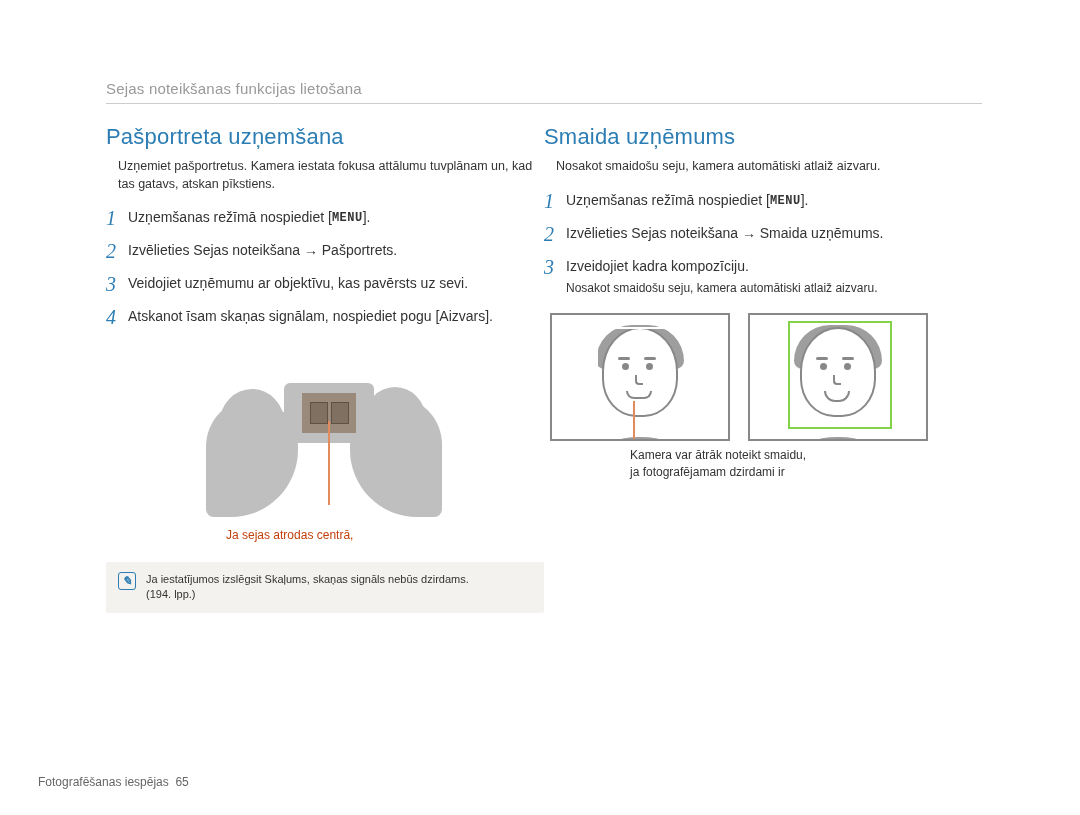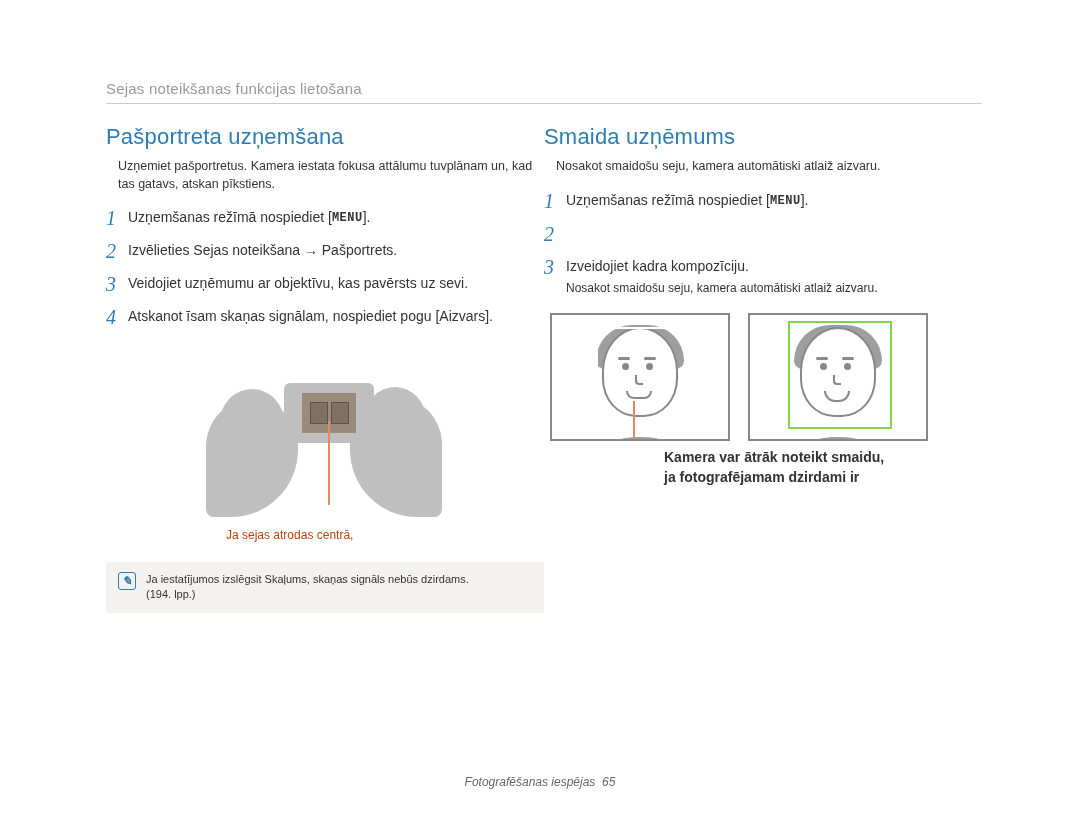--- a/index.html
+++ b/index.html
@@ -46,23 +46,23 @@
   .eye.l { left: 42px; } .eye.r { left: 66px; }
   .brow { position: absolute; width: 12px; height: 3px; background: #888; border-radius: 2px; top: 30px; }
   .brow.l { left: 38px; } .brow.r { left: 64px; }
   .nose { position: absolute; left: 55px; top: 48px; width: 8px; height: 10px; border-left: 2px solid #888; border-bottom: 2px solid #888; border-radius: 0 0 0 4px; }
   .mouth { position: absolute; left: 46px; top: 64px; width: 26px; height: 8px; border: 2px solid #888; border-top: none; border-radius: 0 0 14px 14px; }
   .mouth.smile { height: 11px; border-radius: 0 0 16px 16px; }
   .detect-box { position: absolute; border: 2px solid #84d24a; }
   .detect-white { left: 44px; top: 12px; width: 92px; height: 98px; border-color: #fff; }
   .detect-green { left: 38px; top: 6px; width: 104px; height: 108px; }
   .pointer-line2 { position: absolute; left: 46%; top: 86px; width: 2px; height: 56px; background: #e28b5f; }
-  .fig2-cap { font-size: 14px; line-height: 1.45; margin-left: 120px; margin-top: -2px; font-weight: bold; }
+  .fig2-cap { font-size: 12px; line-height: 1.45; margin-left: 86px; margin-top: -2px; }
 
-  .footer { position: absolute; bottom: 26px; left: 0; right: 0; text-align: center; font-size: 12px; color: #666; font-style: italic; }
+  .footer { position: absolute; bottom: 26px; left: 0; right: 0; text-align: left; font-size: 12px; color: #666; }
 </style>
 </head>
 <body>
 
 <div class="page">
   <div class="breadcrumb">Sejas noteikšanas funkcijas lietošana</div>
 
   <div class="columns">
 
     <div class="col">
@@ -124,20 +124,21 @@
 
       <ul class="steps">
         <li class="step">
           <span class="num">1</span>
           <span class="body">
             <span>Uzņemšanas režīmā nospiediet [</span><span class="menu-badge">MENU</span><span>].</span>
           </span>
         </li>
         <li class="step">
           <span class="num">2</span>
+          <span class="body">Izvēlieties Sejas noteikšana → Smaida uzņēmums.</span>
         </li>
         <li class="step">
           <span class="num">3</span>
           <span class="body">
             <span>Izveidojiet kadra kompozīciju.</span>
             <div class="sub" style="margin-left:0">Nosakot smaidošu seju, kamera automātiski atlaiž aizvaru.</div>
           </span>
         </li>
       </ul>
 

